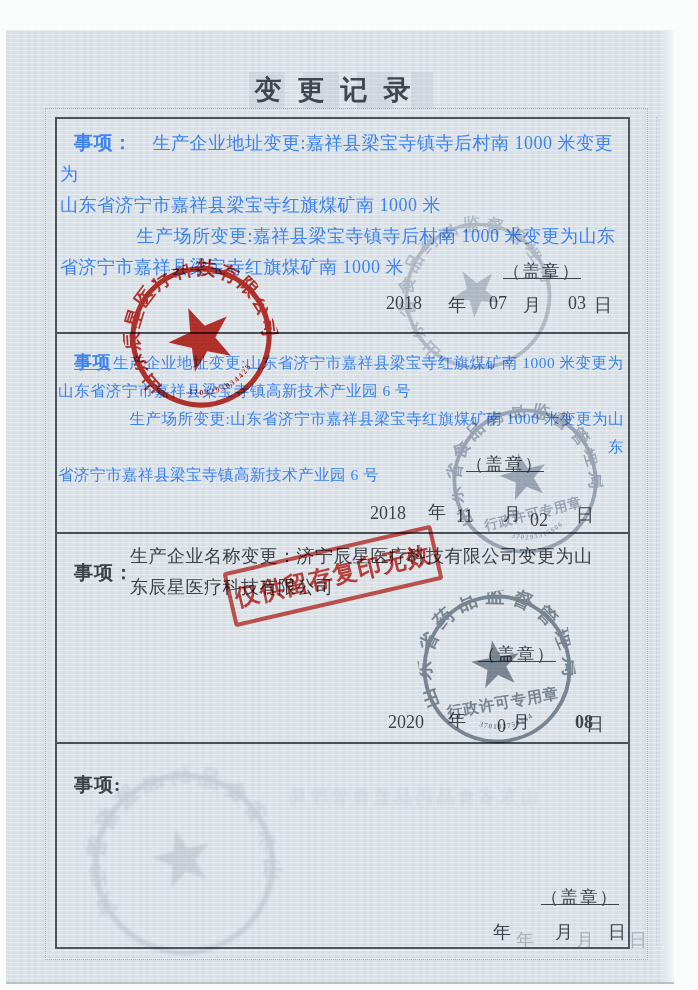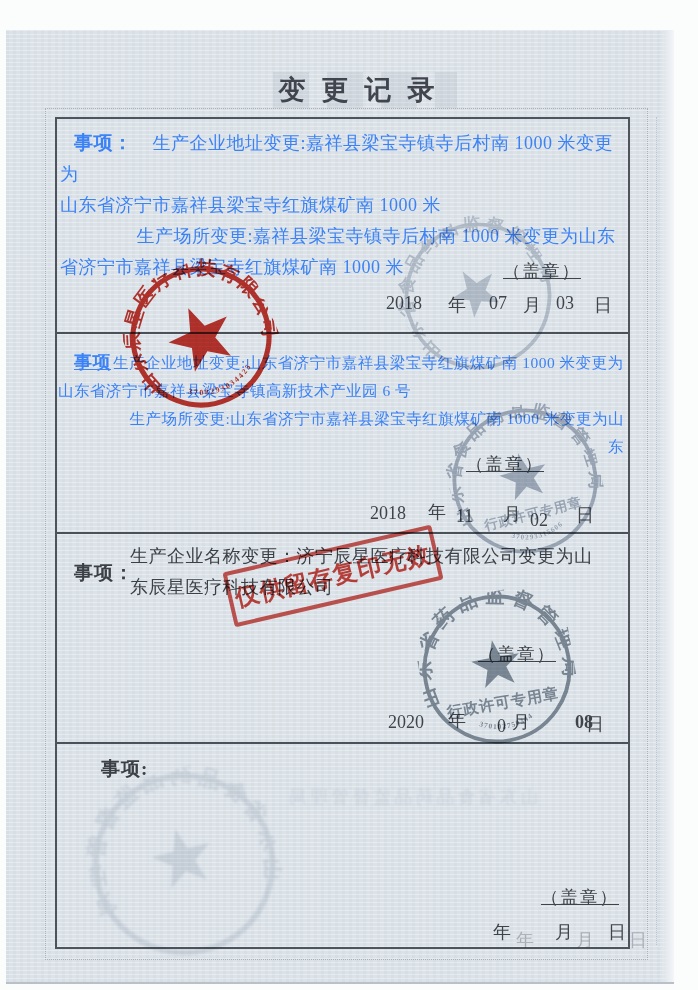--- a/index.html
+++ b/index.html
@@ -15,21 +15,21 @@
     background-image:
       repeating-linear-gradient(180deg, rgba(255,255,255,.35) 0 1px, rgba(255,255,255,0) 1px 4px),
       repeating-linear-gradient(90deg, rgba(203,211,219,.28) 0 3px, rgba(203,211,219,0) 3px 7px);
     border-bottom:2px solid #b9c0c7;
   }
   .page-edge{
     position:absolute;right:24px;top:30px;width:14px;height:952px;
     background:linear-gradient(90deg, rgba(213,220,227,0) 0%, #e9edf1 60%, #f4f6f8 100%);
   }
   .title{
-    position:absolute;left:71px;top:72px;width:571px;margin:0;
+    position:absolute;left:47px;top:72px;width:571px;margin:0;
     text-align:center;font-size:27px;font-weight:700;color:#41454d;
     letter-spacing:16px;text-indent:16px;
   }
   .title .tbg{
     background:repeating-linear-gradient(90deg, rgba(148,156,170,.16) 0 36px, rgba(148,156,170,0) 36px 54px);
     padding:3px 6px;
   }
   .outer-dotted{
     position:absolute;left:45px;top:108px;width:601px;height:850px;
     border:1px dotted #99a1ac;opacity:.75;
@@ -49,21 +49,21 @@
   .sec-text .label{font-weight:700;font-size:19px;}
   .sec1{left:60px;top:127px;width:562px;}
   .sec1 .label{margin-left:14px;margin-right:20px;}
   .sec1 .ind{text-indent:70px;text-align:center;}
   .sec2{left:58px;top:348px;width:566px;font-size:15.5px;line-height:28px;}
   .sec2 .label{margin-left:16px;margin-right:2px;font-size:18px;text-decoration:underline;}
   .sec2 .ind{text-indent:56px;text-align:right;}
   .sec3-label,.sec4-label{position:absolute;font-weight:700;font-size:19px;letter-spacing:1px;}
   .sec3-label{left:74px;top:560px;}
   .sec3-lines{position:absolute;left:130px;top:541px;width:480px;font-size:18px;line-height:31px;letter-spacing:.5px;}
-  .sec4-label{left:74px;top:756px;margin-left:27px;}
+  .sec4-label{left:74px;top:772px;}
 
   .stamp-note{position:absolute;font-size:17.5px;letter-spacing:2px;color:#3f444b;text-decoration:underline;}
   .sn1{left:503px;top:259px;}
   .sn2{left:466px;top:452px;}
   .sn3{left:478px;top:642px;}
   .sn4{left:541px;top:885px;}
 
   .dpiece{position:absolute;font-size:18px;color:#3f444b;}
   .ghosty{opacity:.32;filter:blur(.4px);}
 
@@ -112,28 +112,29 @@
     <div class="line">山东省济宁市嘉祥县梁宝寺红旗煤矿南 1000 米</div>
     <div class="line ind">生产场所变更:嘉祥县梁宝寺镇寺后村南 1000 米变更为山东</div>
     <div class="line">省济宁市嘉祥县梁宝寺红旗煤矿南 1000 米</div>
   </div>
   <div class="stamp-note sn1">（盖章）</div>
   <div>
     <span class="dpiece" style="left:386px;top:293px;">2018</span>
     <span class="dpiece" style="left:448px;top:293px;">年</span>
     <span class="dpiece" style="left:489px;top:293px;">07</span>
     <span class="dpiece" style="left:523px;top:293px;">月</span>
-    <span class="dpiece" style="left:556px;top:293px;">03</span>
+    <span class="dpiece" style="left:568px;top:293px;">03</span>
     <span class="dpiece" style="left:594px;top:293px;">日</span>
   </div>
 
   <div class="sec-text sec2">
     <div class="line"><span class="label">事项</span><span>生产企业地址变更:山东省济宁市嘉祥县梁宝寺红旗煤矿南 1000 米变更为</span></div>
     <div class="line">山东省济宁市嘉祥县梁宝寺镇高新技术产业园 6 号</div>
     <div class="line ind">生产场所变更:山东省济宁市嘉祥县梁宝寺红旗煤矿南 1000 米变更为山东</div>
+    <div class="line">省济宁市嘉祥县梁宝寺镇高新技术产业园 6 号</div>
   </div>
   <div class="stamp-note sn2">（盖章）</div>
   <div>
     <span class="dpiece" style="left:370px;top:503px;">2018</span>
     <span class="dpiece" style="left:428px;top:500px;">年</span>
     <span class="dpiece" style="left:456px;top:506px;">11</span>
     <span class="dpiece" style="left:503px;top:502px;">月</span>
     <span class="dpiece" style="left:530px;top:510px;text-align:right;">02</span>
     <span class="dpiece" style="left:576px;top:503px;">日</span>
   </div>

